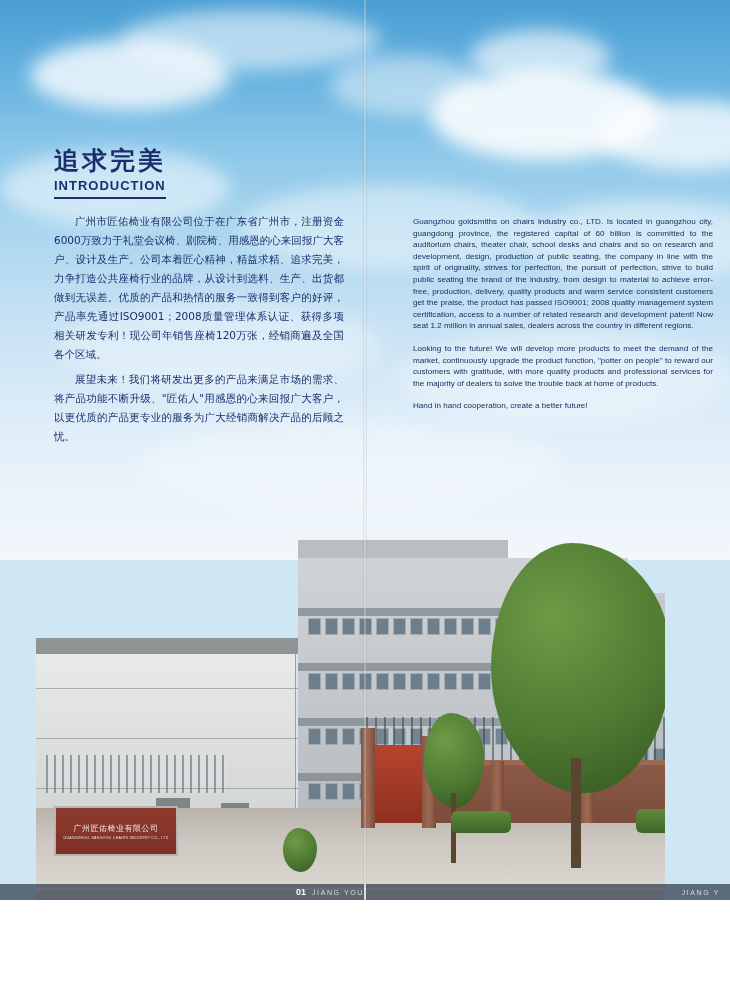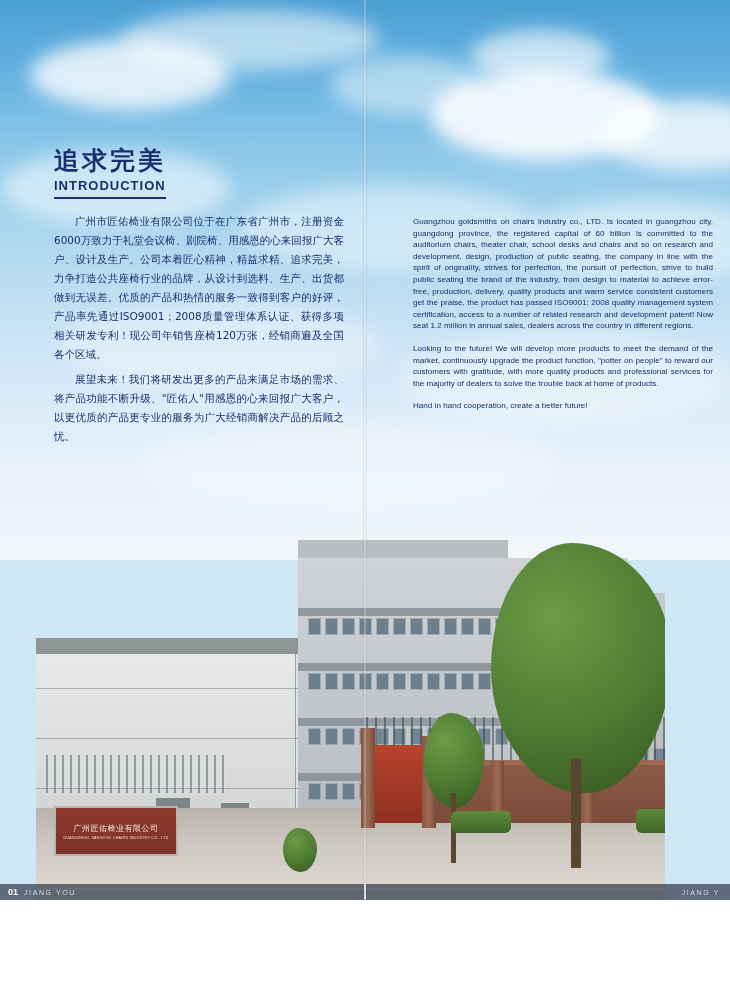--- a/index.html
+++ b/index.html
@@ -346,20 +346,21 @@
     height: 16px;
     z-index: 50;
   }
   .footer-left {
     position: absolute;
     left: 0; bottom: 0;
     width: 364px; height: 16px;
     background: rgba(20,30,50,0.62);
     display: flex;
     align-items: center;
+    justify-content: flex-end;
   }
   .footer-right {
     position: absolute;
     right: 0; bottom: 0;
     width: 364px; height: 16px;
     background: rgba(20,30,50,0.62);
     display: flex;
     align-items: center;
     justify-content: flex-end;
   }

